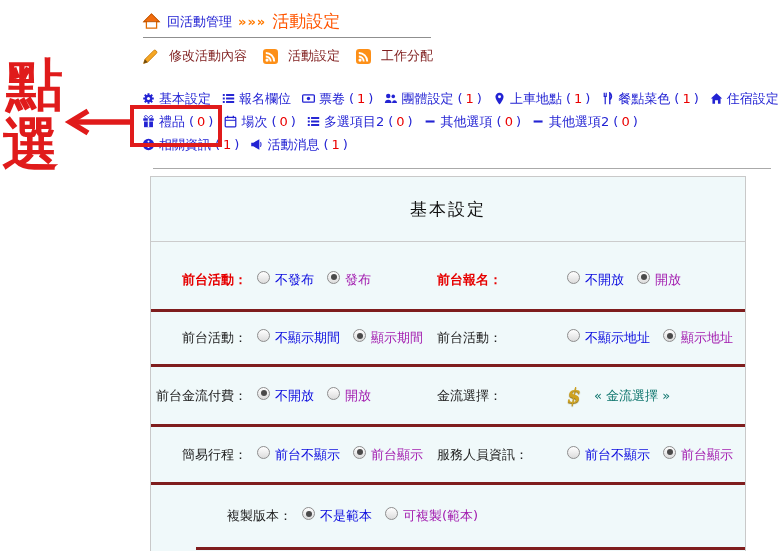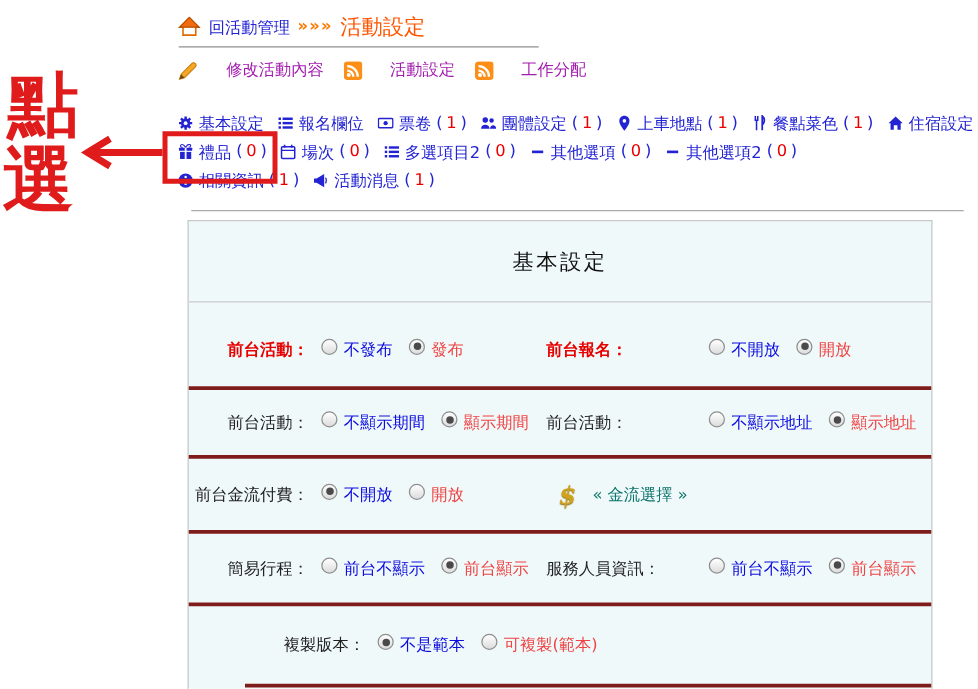--- a/index.html
+++ b/index.html
@@ -14,21 +14,21 @@
   .arrow-svg{position:absolute;left:64px;top:108px;}
   .hl-box{position:absolute;left:130px;top:105px;width:84px;height:34px;border:4px solid #e01b1b;z-index:6;pointer-events:none;}
   
   .content{position:absolute;left:142px;top:6px;width:634px;}
   .crumb{position:absolute;left:0;top:4px;display:flex;align-items:center;gap:6px;white-space:nowrap;}
   .crumb .back{color:#2323d3;cursor:pointer;}
   .crumb .sep{color:#ff7a00;font-weight:bold;letter-spacing:1px;}
   .crumb .ptitle{color:#ff5500;font-size:17px;}
   .hr1{position:absolute;left:1px;top:31px;width:288px;border-top:1px solid #8f8f8f;}
   .toolbar{position:absolute;left:0;top:41px;display:flex;align-items:center;gap:16px;white-space:nowrap;}
-  .toolbar .titem{display:inline-flex;align-items:center;gap:22px;color:#a21caf;cursor:pointer;font-family:Liberation Serif, serif;}
+  .toolbar .titem{display:inline-flex;align-items:center;gap:10px;color:#7f1d1d;cursor:pointer;font-family:Liberation Serif, serif;}
   
   .tabs{position:absolute;left:0;top:81px;}
   .tabrow{height:23px;display:flex;align-items:center;gap:11px;white-space:nowrap;}
   .tab{display:inline-flex;align-items:center;gap:4px;color:#2323d3;cursor:pointer;}
   .tab .p{color:#2323d3;}
   .tab .cnt{color:#ea0000;margin:0 3px;}
   .ic{width:13px;height:13px;flex:none;color:#2323d3;}
   .ic-lg{width:15px;height:15px;}
   
   .hr2{position:absolute;left:153px;top:168px;width:618px;border-top:1px solid #aaa;}
@@ -44,21 +44,21 @@
   .c2{width:180px;flex:none;display:flex;align-items:center;gap:13px;padding-left:10px;}
   .c3{width:120px;text-align:left;flex:none;}
   .c4{flex:1;display:flex;align-items:center;gap:13px;padding-left:10px;}
   .flabel{color:#222;}
   .flabel.red{color:#e60000;font-weight:bold;}
   .opt{display:inline-flex;gap:5px;cursor:pointer;}
   .radio{width:13px;height:13px;border-radius:50%;border:1px solid #8e8e8e;background:linear-gradient(#ffffff,#dcdcdc);box-sizing:border-box;flex:none;}
   .radio.checked{position:relative;}
   .radio.checked::after{content:"";position:absolute;left:2.5px;top:2.5px;width:6px;height:6px;border-radius:50%;background:#4a4a4a;}
   .optlabel.blue{color:#0b0bdf;}
-  .optlabel.red{color:#ef4444;}
+  .optlabel.red{color:#a21caf;}
   .flink{color:#0f766e;cursor:pointer;}
   .dollar{font-family:"DejaVu Serif","Liberation Serif",serif;font-weight:bold;font-style:italic;font-size:20px;color:#cfa21f;text-shadow:0 1px 1px #8a6d0e;line-height:1;}
 </style>
 </head>
 <body>
 
 <svg width="0" height="0" style="position:absolute" aria-hidden="true">
   <defs>
     <symbol id="i-gear" viewBox="0 0 16 16">
         <path d="M8 1.5v13M1.5 8h13M3.4 3.4l9.2 9.2M12.6 3.4l-9.2 9.2" stroke="currentColor" stroke-width="2.4" fill="none"></path>
@@ -340,20 +340,21 @@
     <div class="c2">
       <span class="opt">
         <span class="radio checked"></span>
         <span class="optlabel blue">不開放</span>
       </span>
       <span class="opt">
         <span class="radio"></span>
         <span class="optlabel red">開放</span>
       </span>
     </div>
+    <div class="c3 flabel">金流選擇：</div>
     <div class="c4">
       <span class="dollar">$</span>
       <span class="flink">« 金流選擇 »</span>
     </div>
   </div>
 
   <div class="frow r4">
     <div class="c1 flabel">簡易行程：</div>
     <div class="c2">
       <span class="opt">

